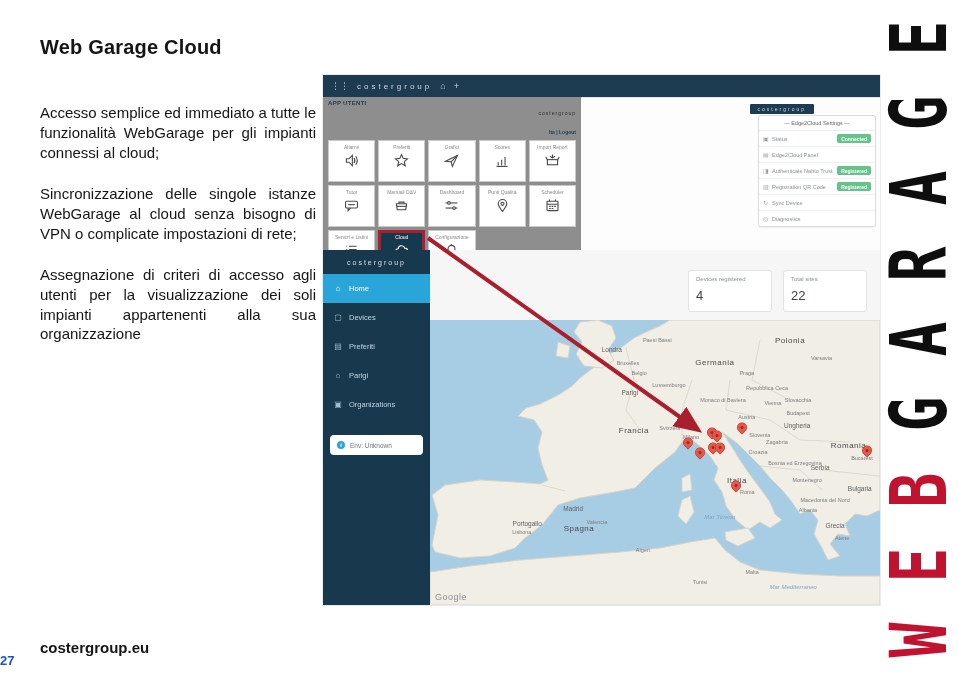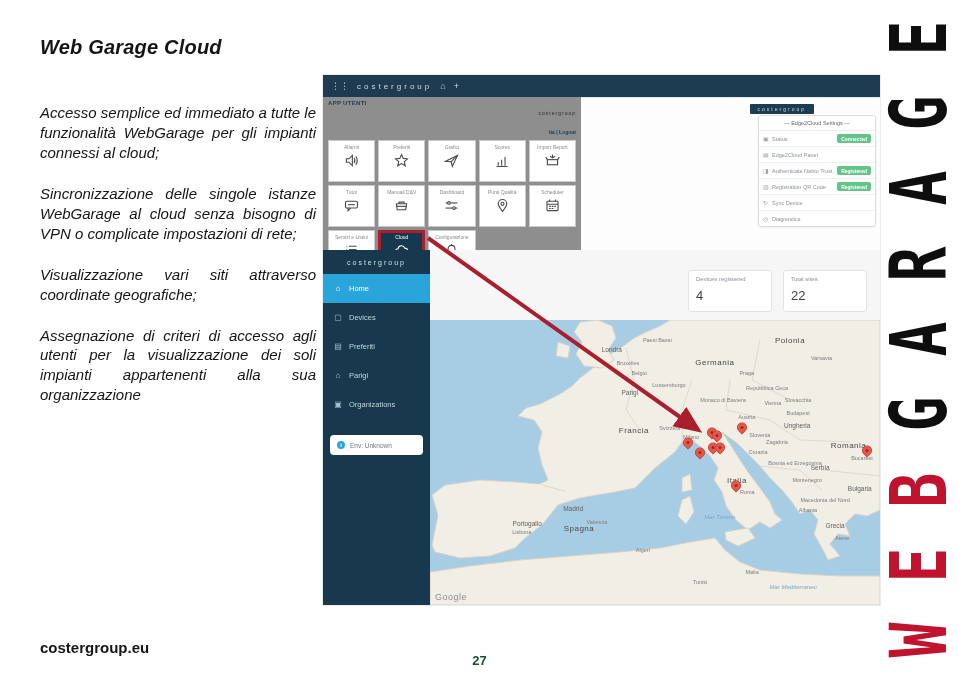--- a/index.html
+++ b/index.html
@@ -1,24 +1,24 @@
 <!DOCTYPE html>
 <html><head>
 <meta charset="utf-8">
 <style>
   html,body{margin:0;padding:0;}
   body{width:959px;height:678px;background:#fff;font-family:"Liberation Sans",sans-serif;overflow:hidden;}
   .slide{position:relative;width:959px;height:678px;background:#fff;}
 
   
-  .left-col{position:absolute;left:40px;top:36px;width:276px;color:#111;font-style:italic;}
+  .left-col{position:absolute;left:40px;top:36px;width:276px;color:#111;}
   .title{font-size:20px;font-weight:bold;letter-spacing:.2px;margin:0 0 44px 0;color:#151515;}
   .paras p{font-size:15px;line-height:1.33;text-align:justify;margin:0 0 21px 0;color:#151515;}
   .footer-link{position:absolute;left:40px;bottom:22px;font-size:15px;font-weight:bold;color:#151515;}
-  .page-num{position:absolute;left:0;right:0;bottom:10px;text-align:center;font-size:13px;font-weight:bold;color:#14532d;}
+  .page-num{position:absolute;left:0;right:0;bottom:10px;text-align:left;font-size:13px;font-weight:bold;color:#1d4ed8;}
 
   
   .shot{position:absolute;left:323px;top:75px;width:557px;height:530px;box-shadow:0 0 0 1px rgba(0,0,0,.08);}
   
   .win1{position:relative;width:557px;height:175px;background:#fff;overflow:hidden;}
   .win1-top{height:22px;background:#1d3c52;color:#e8eef2;display:flex;align-items:center;padding:0 8px;gap:8px;}
   .win1-top .brand{font-size:8px;letter-spacing:3px;color:#cfd9e0;}
   .win1-top .glyph{font-size:9px;color:#cfd9e0;}
   .win1-body{display:flex;height:153px;}
   .apps-panel{width:258px;background:#8e8e8e;padding:3px 5px;box-sizing:border-box;}
@@ -81,21 +81,20 @@
 </head>
 <body>
 
 <div class="slide">
 
   <div class="left-col">
     <h1 class="title">Web Garage Cloud</h1>
     <div class="paras" id="paras">
         <p>Accesso semplice ed immediato a tutte le funzionalità WebGarage per gli impianti connessi al cloud;</p>
         <p>Sincronizzazione delle singole istanze WebGarage al cloud senza bisogno di VPN o complicate impostazioni di rete;</p>
-        <p>Visualizzazione vari siti attraverso coordinate geografiche;</p>
         <p>Assegnazione di criteri di accesso agli utenti per la visualizzazione dei soli impianti appartenenti alla sua organizzazione</p>
       </div>
   </div>
   <div class="footer-link">costergroup.eu</div>
   <div class="page-num">27</div>
 
   <div class="shot">
 
     <div class="win1">
       <div class="win1-top">

